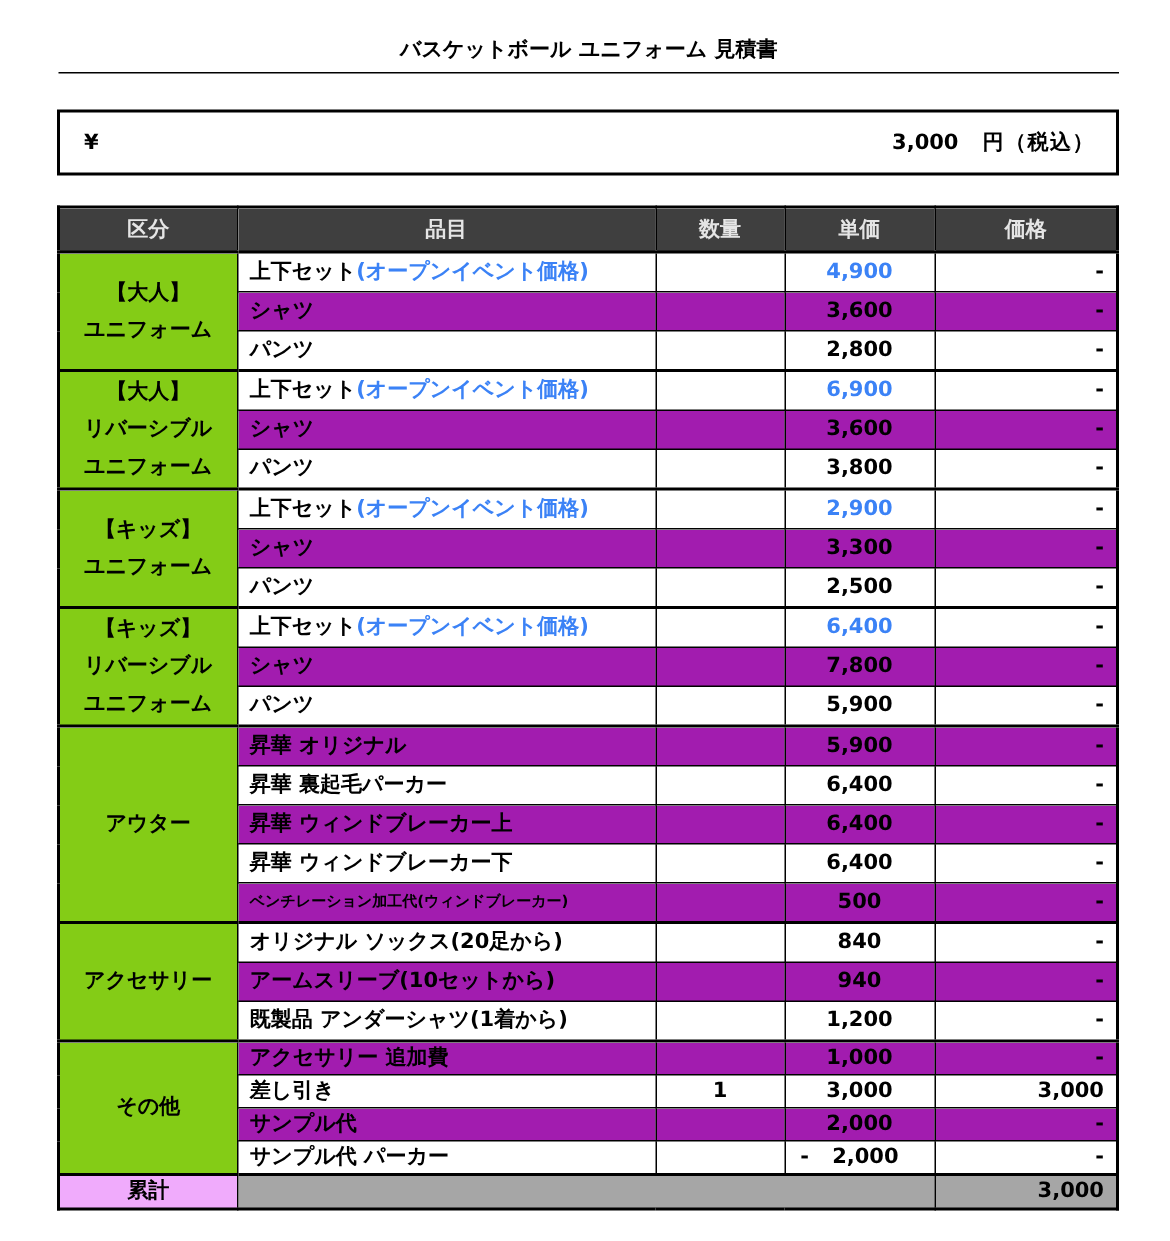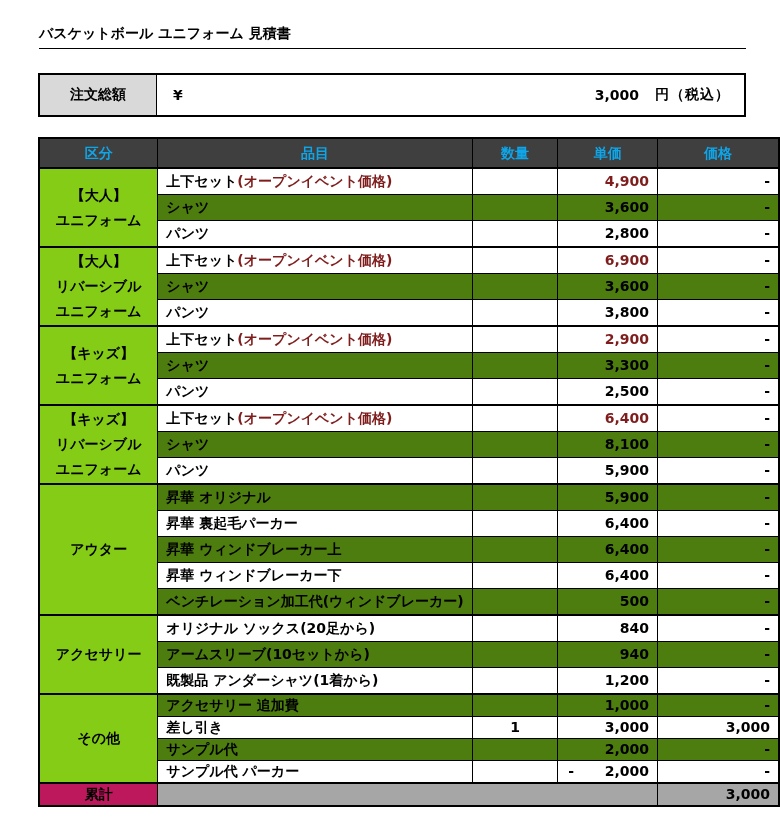--- a/index.html
+++ b/index.html
@@ -3,21 +3,21 @@
 <meta charset="utf-8">
 <style>
   html, body { margin: 0; padding: 0; background: #ffffff; }
   body {
     width: 780px; height: 827px; position: relative; overflow: hidden;
     font-family: "DejaVu Sans", "Liberation Sans", sans-serif;
     color: #000;
   }
   .title {
     position: absolute; left: 39px; top: 20px; width: 707px; height: 28px;
-    font-weight: bold; font-size: 14px; line-height: 26px;
+    text-align: center; font-weight: bold; font-size: 14px; line-height: 26px;
     border-bottom: 1px solid #000;
   }
   .summary {
     position: absolute; left: 38px; top: 73px; width: 704px; height: 40px;
     border: 2px solid #000; display: flex; font-weight: bold; font-size: 14px;
   }
   .summary .lbl {
     width: 116px; background: #d9d9d9; border-right: 1px solid #000;
     display: flex; align-items: center; justify-content: center;
   }
@@ -31,45 +31,44 @@
   table.est {
     position: absolute; left: 38px; top: 137px; border-collapse: collapse;
     font-weight: bold; font-size: 14px; table-layout: fixed;
     border: 2px solid #000;
   }
   table.est td, table.est th {
     border: 1px solid #000; padding: 0 8px; height: 25px; line-height: 25px;
     white-space: nowrap; overflow: hidden;
   }
   table.est th {
-    background: #3f3f3f; color: #0ea5e9; height: 28px; text-align: center;
+    background: #3f3f3f; color: #e5e5e5; height: 28px; text-align: center;
     font-size: 14px;
   }
   td.cat {
     background: #84cc16; text-align: center; line-height: 23px; white-space: normal;
   }
   td.item { padding-left: 4px; }
-  td.item.small { font-size: 14px; margin-left: 36px; }
+  td.item.small { font-size: 10px; margin-left: 36px; }
   td.qty { text-align: center; }
-  td.unit-price { text-align: right; padding-right: 10px; }
+  td.unit-price { text-align: center; padding-right: 10px; }
   td.price { text-align: right; padding-right: 10px; }
-  .red { color: #7f1d1d; }
-  tr.shade td:not(.cat) { background: #4d7c0f; }
+  .red { color: #3b82f6; }
+  tr.shade td:not(.cat) { background: #a21caf; }
   tr.group-start td { border-top: 2px solid #000; }
   tr.short td { height: 21px; line-height: 21px; }
   tr.total td { background: #a6a6a6; height: 21px; line-height: 21px; border-top: 2px solid #000; }
   .neg { float: left; padding-left: 2px; }
 </style>
 </head>
 <body>
 
 <div class="title">バスケットボール ユニフォーム 見積書</div>
 
 <div class="summary">
-  <div class="lbl">注文総額</div>
   <div class="val">
     <span class="yen">¥</span>
     <span class="amt">3,000</span>
     <span class="unit">円（税込）</span>
   </div>
 </div>
 
 <table class="est">
   <colgroup>
     <col style="width:119px">
@@ -162,21 +161,21 @@
           <div>ユニフォーム</div>
         </td>
         <td class="item"><span>上下セット</span><span class="red">(オープンイベント価格)</span></td>
         <td class="qty"></td>
         <td class="unit-price red"><span>6,400</span></td>
         <td class="price">-</td>
       </tr>
       <tr class="shade">
         <td class="item"><span>シャツ</span></td>
         <td class="qty"></td>
-        <td class="unit-price"><span>8,100</span></td>
+        <td class="unit-price"><span>7,800</span></td>
         <td class="price">-</td>
       </tr>
       <tr class="">
         <td class="item"><span>パンツ</span></td>
         <td class="qty"></td>
         <td class="unit-price"><span>5,900</span></td>
         <td class="price">-</td>
       </tr>
       <tr class="group-start shade">
         <td class="cat" rowspan="5">
@@ -255,18 +254,18 @@
       </tr>
       <tr class="short">
         <td class="item"><span>サンプル代 パーカー</span></td>
         <td class="qty"></td>
         <td class="unit-price"><span class="neg">-</span><span>2,000</span></td>
         <td class="price">-</td>
       </tr>
     </tbody>
   <tfoot>
     <tr class="total">
-      <td class="cat" style="background:#be185d">累計</td>
+      <td class="cat" style="background:#f0abfc">累計</td>
       <td colspan="3"></td>
       <td class="price">3,000</td>
     </tr>
   </tfoot>
 </table>
 
 </body></html>

